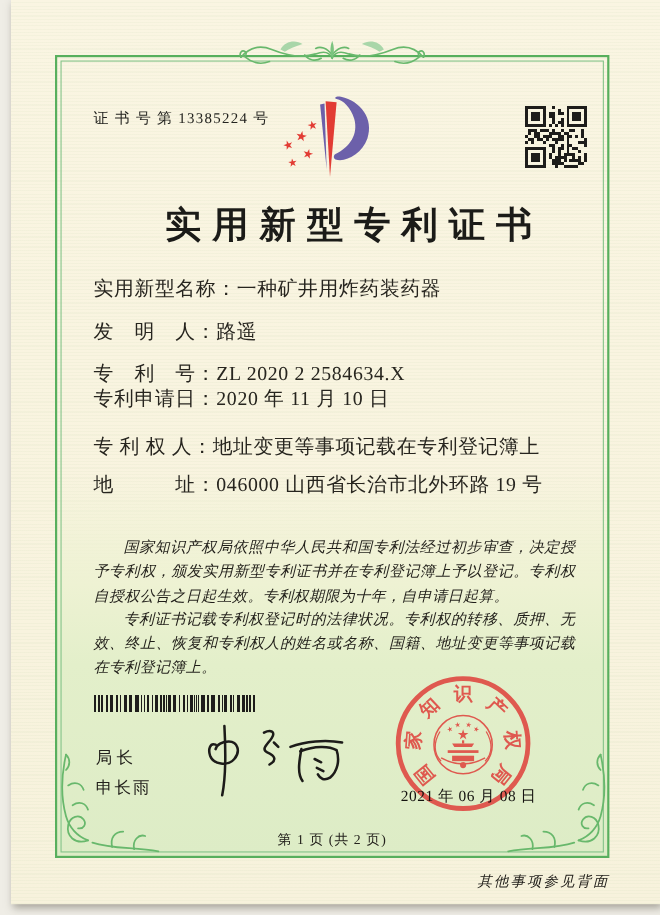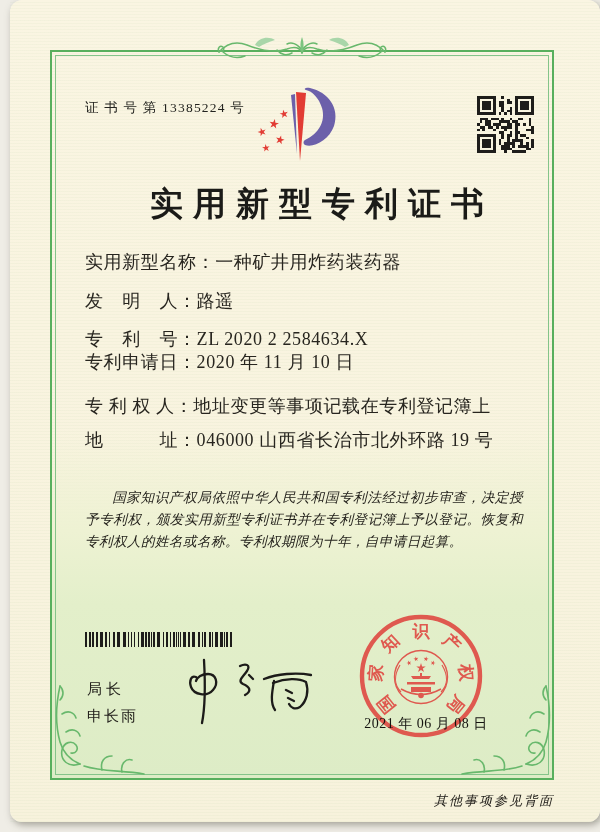--- a/index.html
+++ b/index.html
@@ -6,21 +6,20 @@
   html,body { width:600px; height:832px; }
   body {
     background:#efede6;
     font-family:"Liberation Serif","DejaVu Serif",serif;
     position:relative; overflow:hidden;
   }
   .paper {
     position:absolute; left:10px; top:0; width:590px; height:822px;
     background:linear-gradient(180deg,#faf5e2 0%, #f9f4e0 40%, #f7f2dc 100%);
     box-shadow:2px 3px 7px rgba(95,92,80,.5);
-    border-radius:12px;
   }
   .paper::before { 
     content:""; position:absolute; inset:0;
     background:repeating-linear-gradient(0deg, rgba(130,175,115,.05) 0 1px, transparent 1px 3px);
     pointer-events:none;
   }
   .cert-border {
     position:absolute; left:40px; top:50px; width:504px; height:730px;
     border:2px solid #58af5d;
     background:linear-gradient(180deg,
@@ -363,21 +362,22 @@
     <span class="lab">专利申请日：</span><span>2020 年 11 月 10 日</span>
   </div>
   <div class="abs frow" style="top:394px;">
     <span class="lab">专 利 权 人：</span><span>地址变更等事项记载在专利登记簿上</span>
   </div>
   <div class="abs frow" style="top:428px;">
     <span class="lab">地　　　址：</span><span>046000 山西省长治市北外环路 19 号</span>
   </div>
 
   <div class="abs legal">
-    <p>国家知识产权局依照中华人民共和国专利法经过初步审查，决定授予专利权，颁发实用新型专利证书并在专利登记簿上予以登记。恢复和专利权人的姓名或名称。专利权期限为十年，自申请日起算。</p>
+    <p>国家知识产权局依照中华人民共和国专利法经过初步审查，决定授予专利权，颁发实用新型专利证书并在专利登记簿上予以登记。专利权自授权公告之日起生效。专利权期限为十年，自申请日起算。</p>
+    <p>专利证书记载专利权登记时的法律状况。专利权的转移、质押、无效、终止、恢复和专利权人的姓名或名称、国籍、地址变更等事项记载在专利登记簿上。</p>
   </div>
 
   <svg class="abs" id="barcode" style="left:75px; top:632px;" width="152" height="15" viewBox="0 0 152 15" shape-rendering="crispEdges">
       <rect x="0" y="0" width="2" height="15"></rect>
       <rect x="4" y="0" width="2" height="15"></rect>
       <rect x="7" y="0" width="2" height="15"></rect>
       <rect x="11" y="0" width="2" height="15"></rect>
       <rect x="15" y="0" width="3" height="15"></rect>
       <rect x="20" y="0" width="2" height="15"></rect>
       <rect x="24" y="0" width="1" height="15"></rect>
@@ -465,15 +465,16 @@
           <path d="M-10,10 L10,10 L10,15 L-10,15 Z"></path>
           <circle cx="0" cy="18.5" r="2.8"></circle>
         </g>
         <path d="M-20,12 Q0,23 20,12" fill="none" stroke="#df4d45" stroke-width="1.5"></path>
       </g>
     </g>
   </svg>
 
   <div class="abs seal-date">2021 年 06 月 08 日</div>
 
+  <div class="abs page-ind">第 1 页 (共 2 页)</div>
   <div class="abs back-note">其他事项参见背面</div>
 
 </div>
 
 </body></html>

